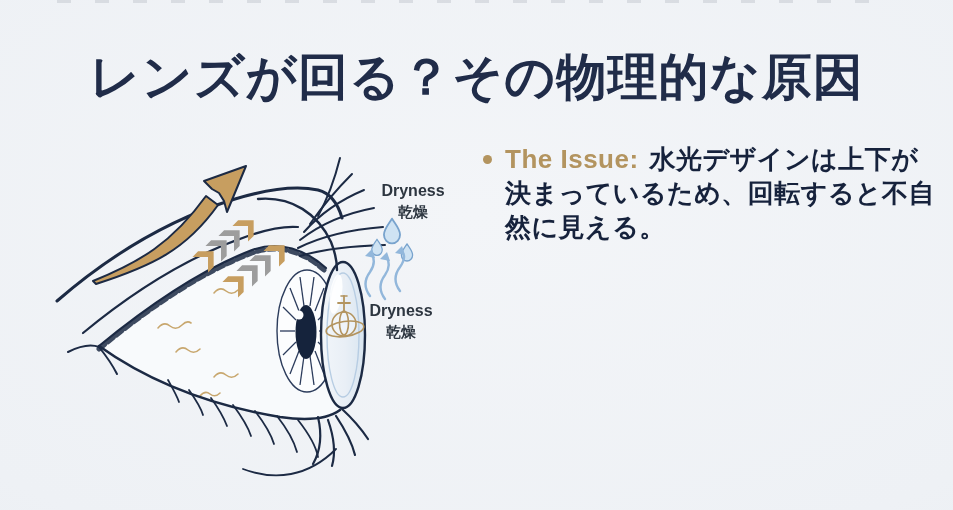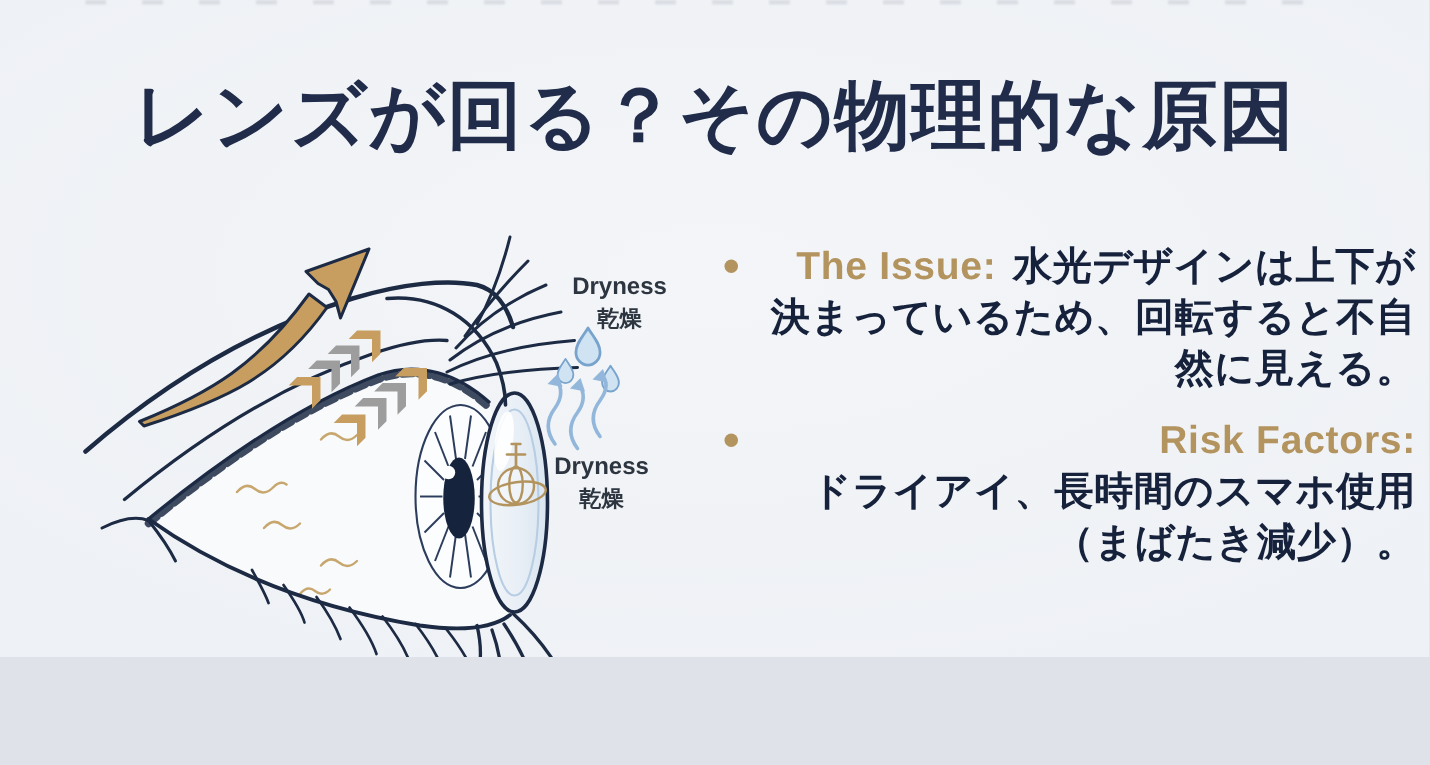--- a/index.html
+++ b/index.html
@@ -1,33 +1,33 @@
 <!DOCTYPE html>
 <html><head>
 <meta charset="utf-8">
 <style>
   html,body{margin:0;padding:0;background:#dfe3e9;}
   .slide{
-    position:relative;width:953px;height:438px;overflow:hidden;
+    position:relative;width:953px;height:510px;overflow:hidden;
     font-family:"Liberation Sans","DejaVu Sans",sans-serif;
     background:radial-gradient(130% 130% at 50% 42%, #f3f5f8 0%, #eef1f5 55%, #e6eaef 100%);
     text-decoration:underline;
   }
   .top-noise{
     position:absolute;top:0;left:6%;width:86%;height:3px;opacity:.45;
     background:repeating-linear-gradient(90deg, rgba(45,55,75,.25) 0 14px, rgba(45,55,75,0) 14px 38px);
     filter:blur(.6px);
   }
   .title{
     position:absolute;left:0;right:0;top:44px;text-align:center;
     font-family:"Liberation Serif","DejaVu Serif",serif;
     font-weight:700;font-size:50px;letter-spacing:1px;color:#202c49;
     white-space:nowrap;
   }
-  .bullets{position:absolute;left:476px;top:160px;width:468px;text-align:right;}
+  .bullets{position:absolute;left:476px;top:142px;width:468px;}
   .bullet{
     position:relative;padding-left:29px;margin-bottom:14px;
     font-size:26px;line-height:34px;font-weight:700;color:#16223c;letter-spacing:.5px;
   }
   .dot{
     position:absolute;left:7px;top:13px;width:9px;height:9px;border-radius:50%;
     background:#b3945f;
   }
   .b-label{color:#b3945f;margin-right:11px;}
   .bullet.stacked .b-label{display:block;margin-right:0;}
@@ -172,18 +172,15 @@
     <g text-anchor="middle">
       <text class="dry-label" x="401" y="316" font-size="16">Dryness</text>
       <text class="dry-label" x="401" y="337" font-size="15">乾燥</text>
     </g>
   </svg>
 
   <div class="bullets">
     <div class="bullet">
       <span class="dot"></span><span class="b-label">The Issue:</span><span class="b-text">水光デザインは上下が決まっているため、回転すると不自然に見える。</span>
     </div>
-    <div class="bullet stacked">
-      <span class="dot"></span><span class="b-label">Risk Factors:</span><span class="b-text">ドライアイ、長時間のスマホ使用（まばたき減少）。</span>
-    </div>
   </div>
 
 </div>
 
 </body></html>

